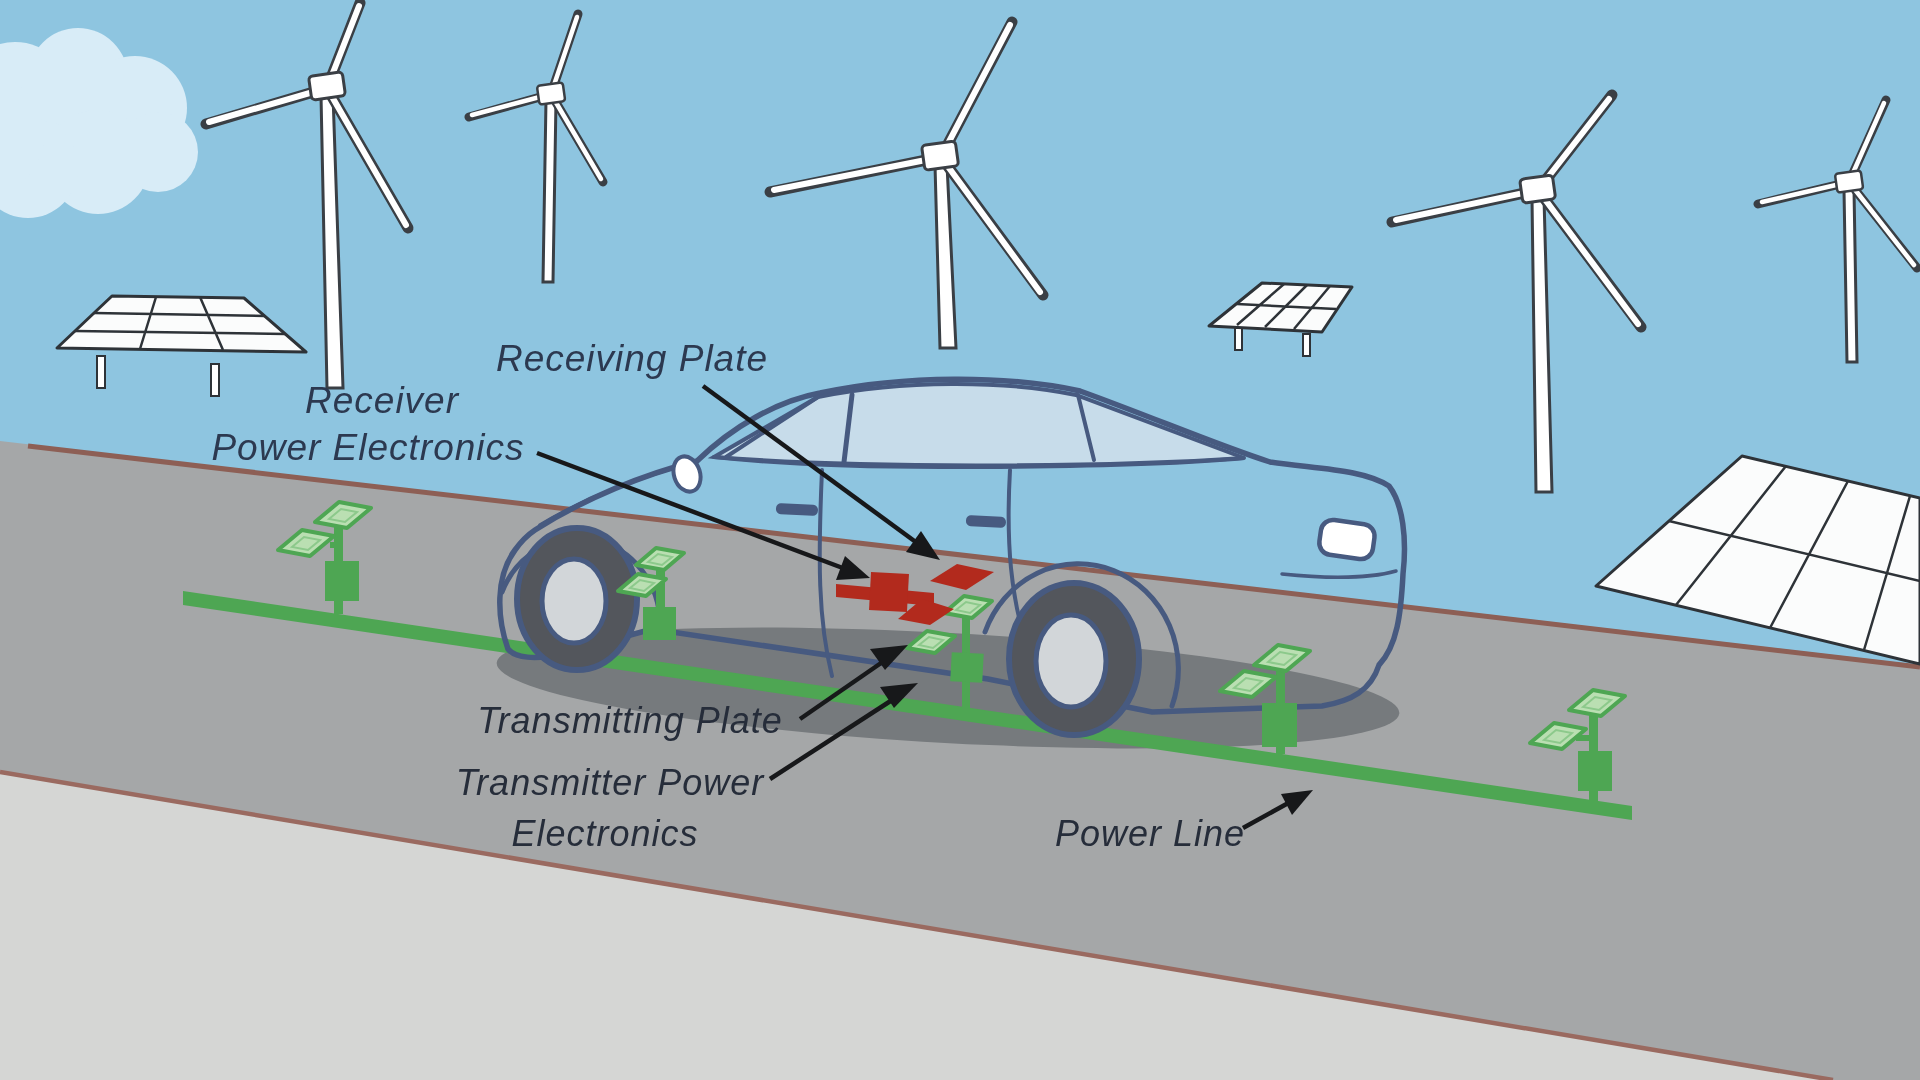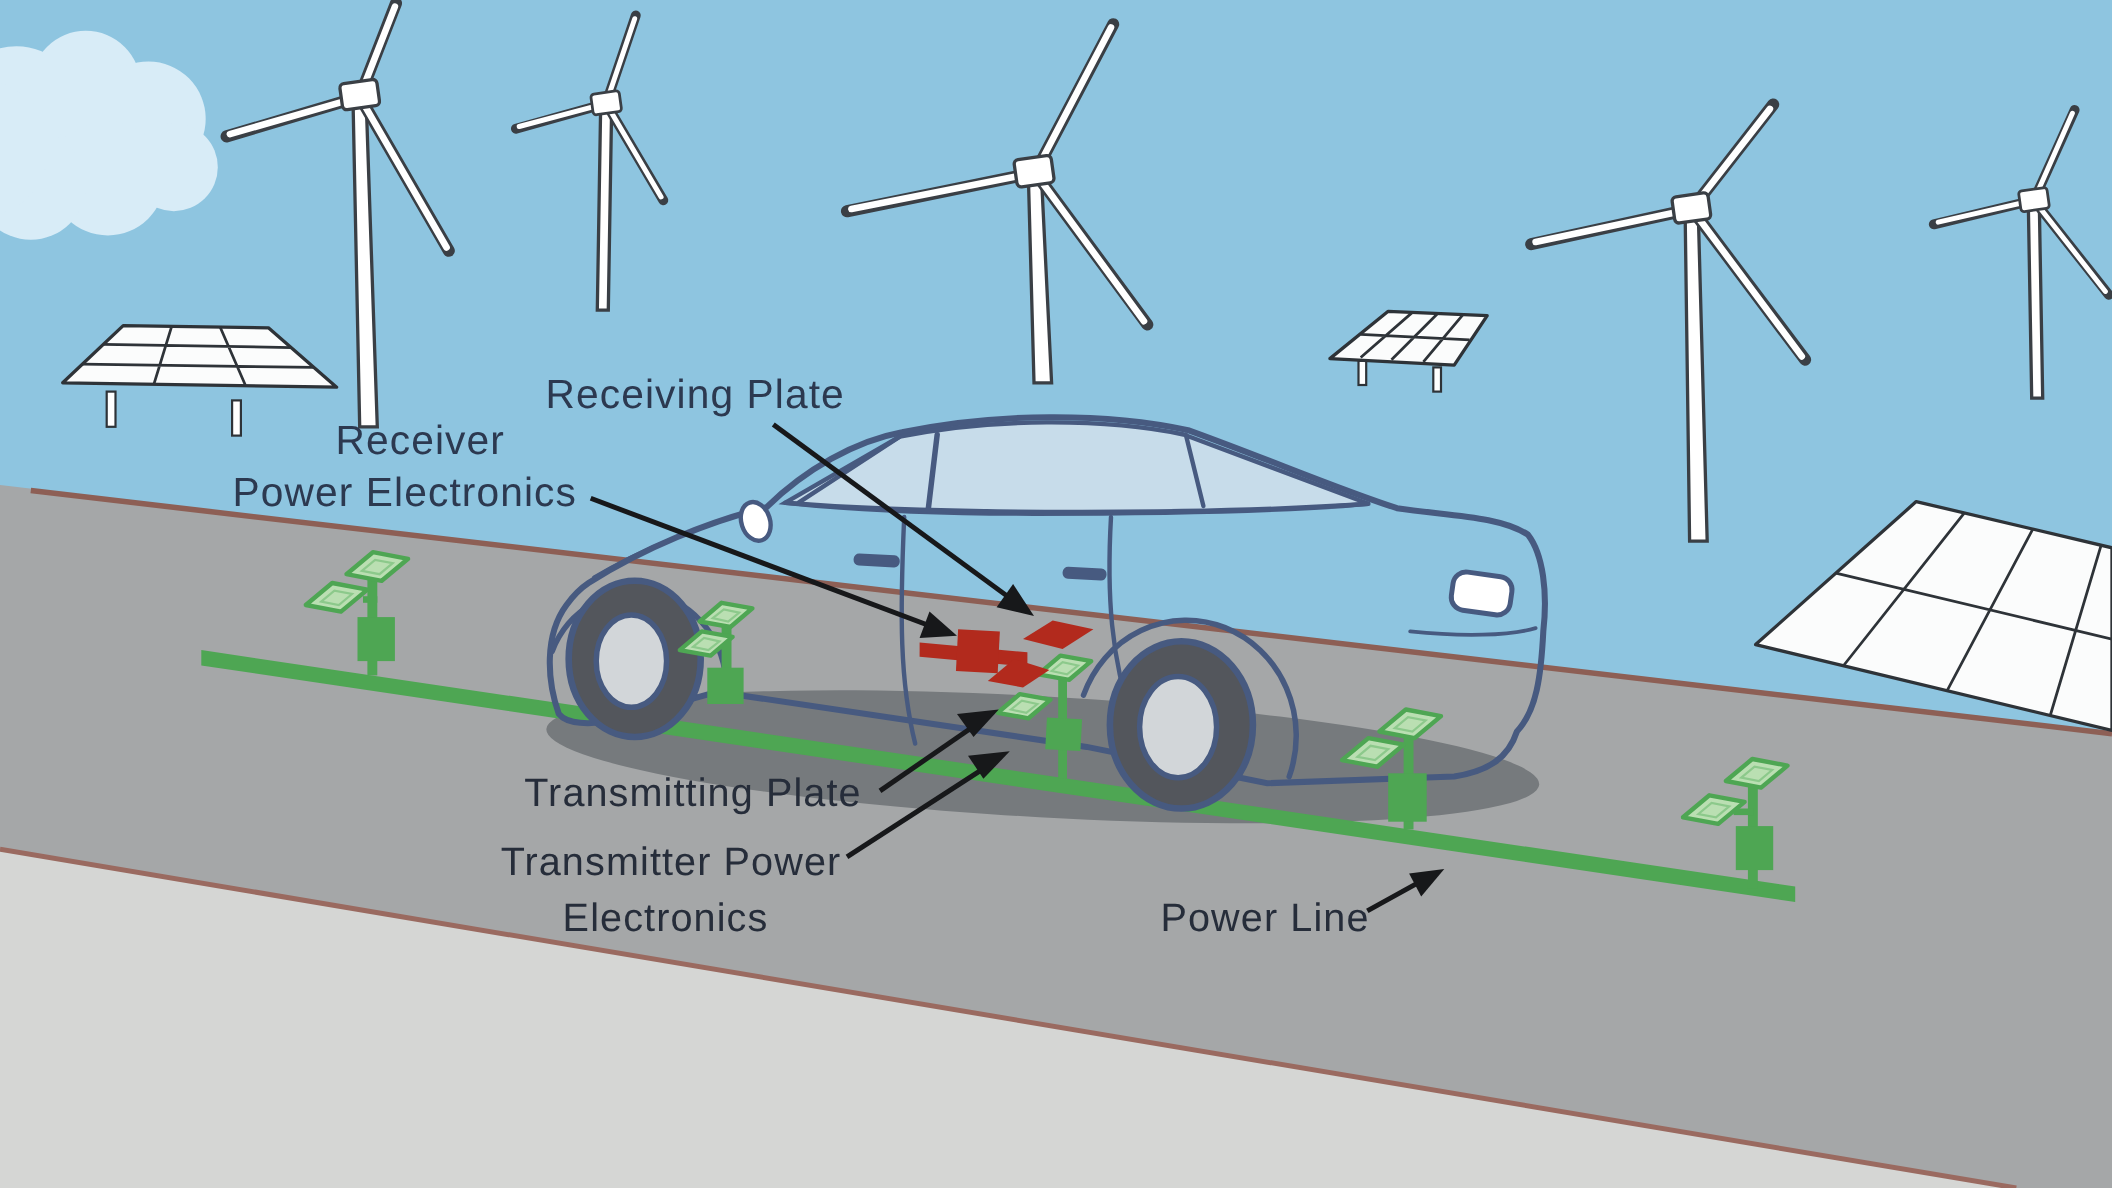--- a/index.html
+++ b/index.html
@@ -1,17 +1,17 @@
 <!DOCTYPE html>
 <html><head>
 <meta charset="utf-8">
 <style>
   html,body{margin:0;padding:0;background:#222;}
   #stage{position:relative;width:1920px;height:1080px;overflow:hidden;
-         font-family:"Liberation Sans",sans-serif;}
+         font-family:"Liberation Sans",sans-serif;font-style:italic;}
   svg{display:block}
   .blade-o{stroke:#3a3f45;stroke-linecap:round;fill:none}
   .blade-i{stroke:#ffffff;stroke-linecap:round;fill:none}
   .tower{fill:#ffffff;stroke:#3a3f45;stroke-width:3}
   .panel{fill:#fbfcfc;stroke:#2e3338;stroke-width:3;stroke-linejoin:round}
   .panel-grid{stroke:#2e3338;stroke-width:2.5;fill:none}
   .leg{fill:#ffffff;stroke:#2e3338;stroke-width:2}
   .car-line{stroke:#475a80;fill:none;stroke-linecap:round}
   .gplate{fill:#badfb2;stroke:#4ea653;stroke-width:4;stroke-linejoin:round}
   .gplate-in{fill:none;stroke:#8cc98b;stroke-width:2}

